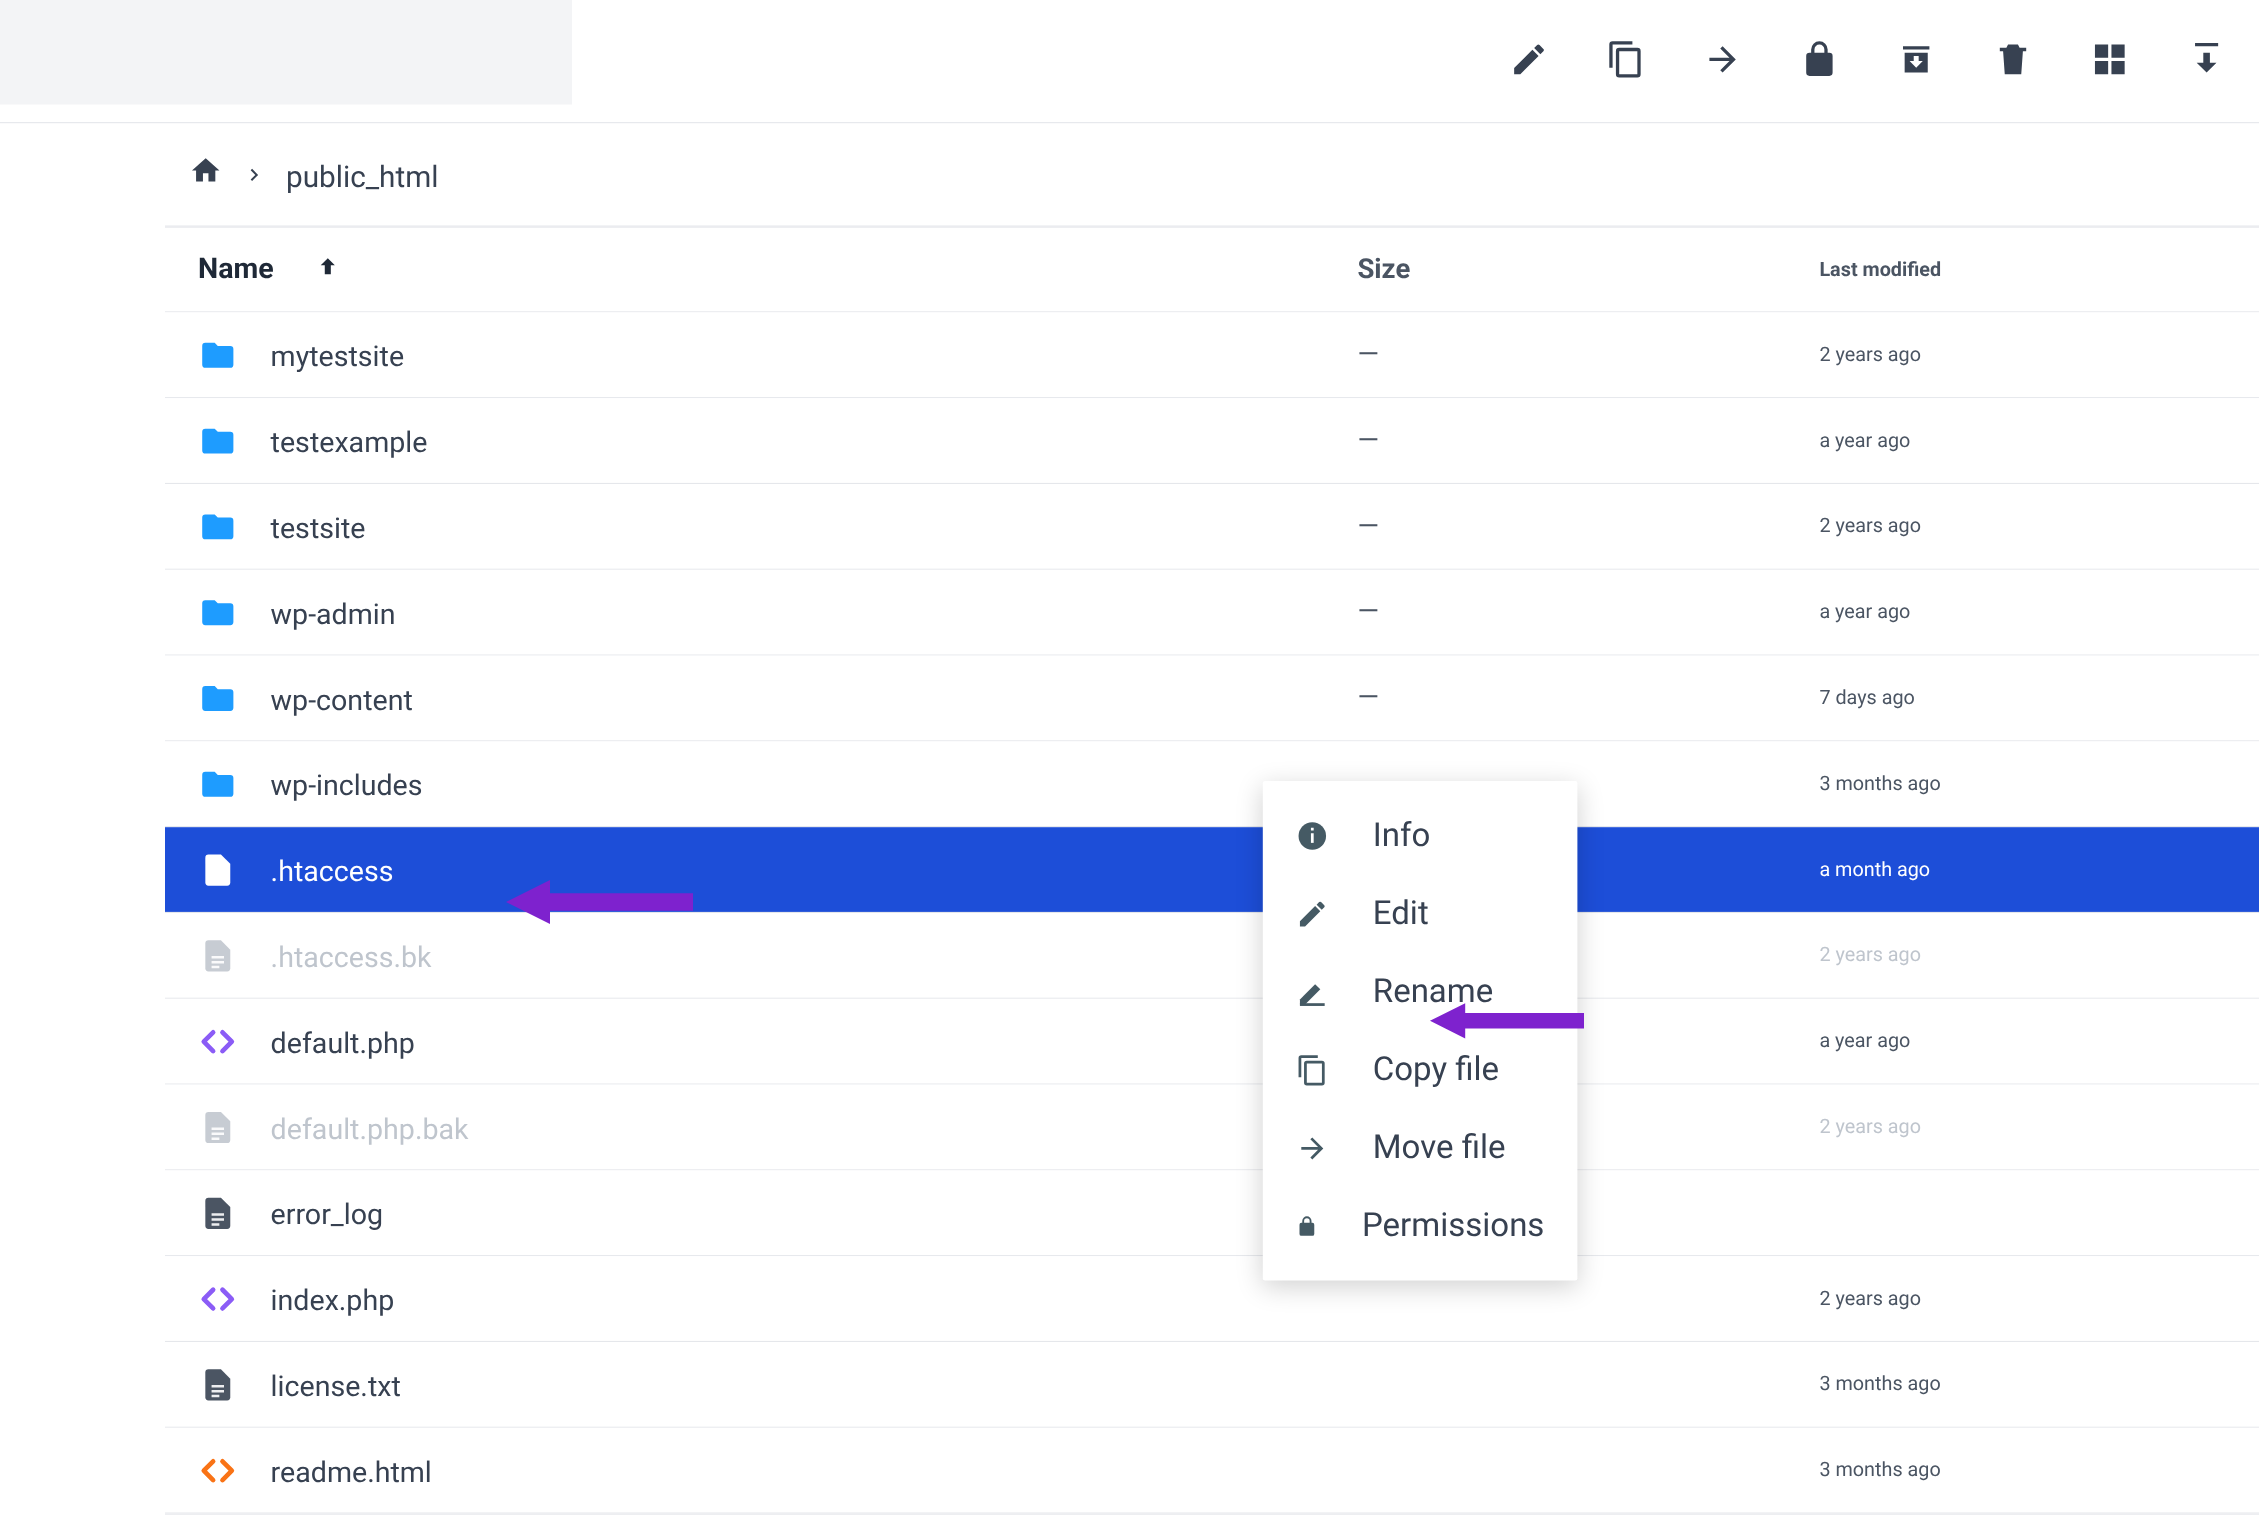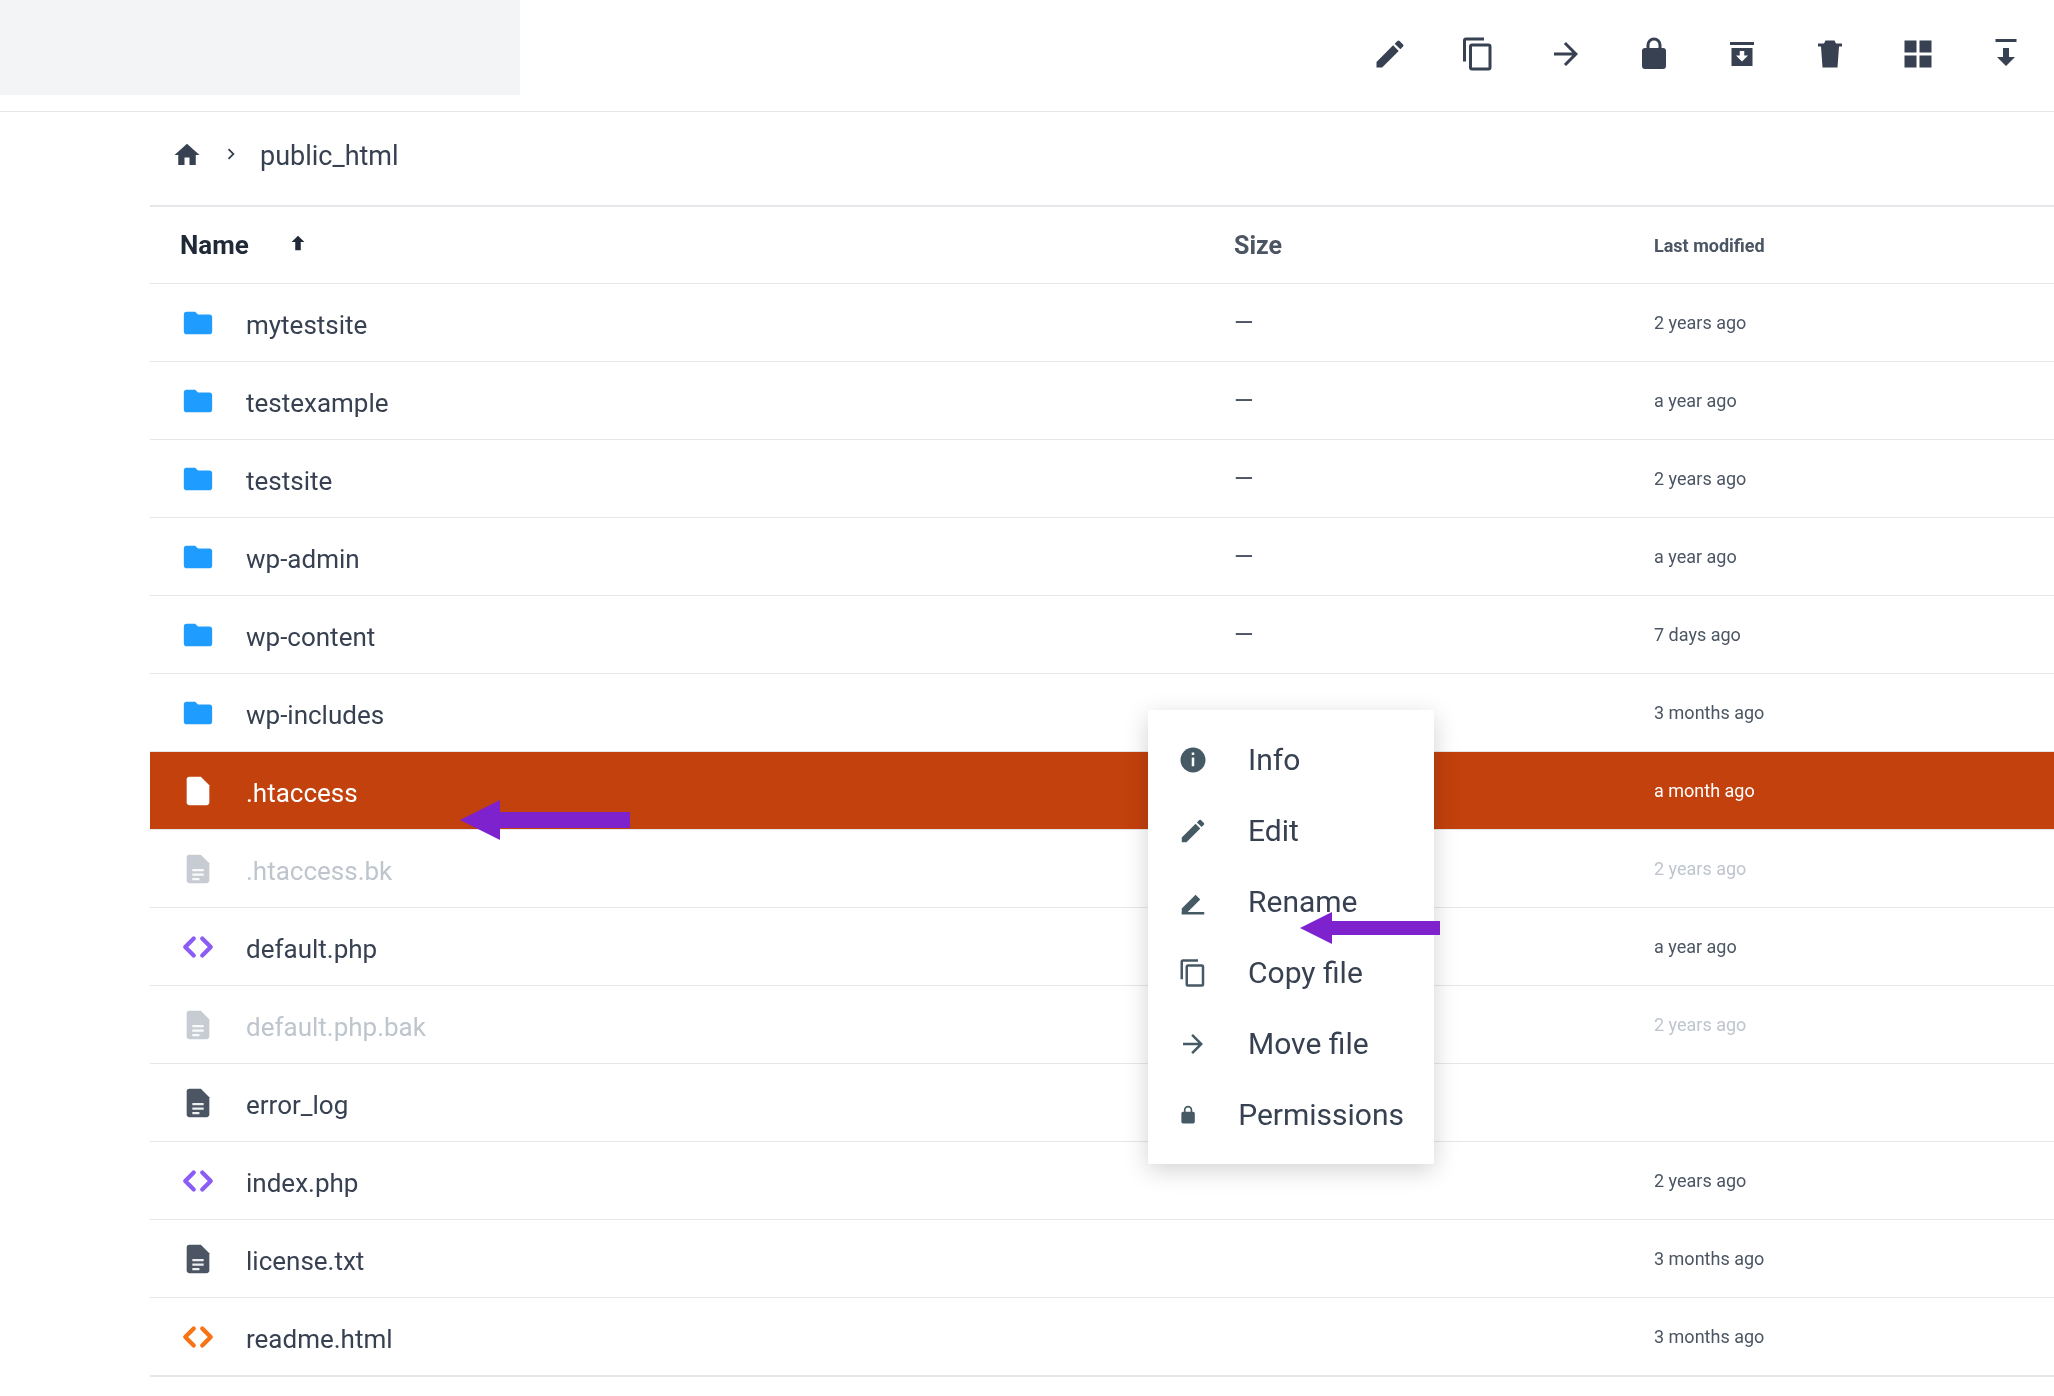--- a/index.html
+++ b/index.html
@@ -2,27 +2,27 @@
 <html><head>
 <meta charset="utf-8">
 <style>
 html,body{margin:0;padding:0;font-family:-apple-system,BlinkMacSystemFont,"Segoe UI",Roboto,Arial,sans-serif;color:#374151;background:#fff;font-size:16px}
 *{box-sizing:border-box}
 .page{width:2054px;height:1396px;position:relative;overflow:hidden;transform-origin:top left}
 .searchstub{position:absolute;left:0;top:0;width:520px;height:95px;background:#f3f4f6}
 .toolbar{position:absolute;left:0;top:0;right:0;height:112px;border-bottom:1px solid #e5e7eb;display:flex;align-items:center;justify-content:flex-end;padding-right:30px;gap:52px}
 .toolbar svg{width:36px;height:36px;fill:#374151}
 .content{position:absolute;left:150px;right:0;top:112px;bottom:0}
-.breadcrumb{display:flex;align-items:flex-start;gap:18px;padding:28px 22px 28px 22px;font-size:27px;color:#374151}
+.breadcrumb{display:flex;align-items:flex-end;gap:18px;padding:28px 22px 28px 22px;font-size:27px;color:#374151}
 .breadcrumb svg{width:30px;height:30px;fill:#374151}
 .tablewrap{border:1px solid #e5e7eb;border-left:none;border-right:none}
 .headrow,.row{display:flex;align-items:center;height:78px;border-bottom:1px solid #e5e7eb;padding-left:30px}
 .headrow{font-weight:700;font-size:26px;color:#1f2937;border-top:1px solid #e5e7eb}
 .row{font-size:26px;background:#fff;position:relative}
-.row.sel{background:#c2410c;color:#fff}
+.row.sel{background:#1d4ed8;color:#fff}
 .row.sel .iconcell svg{fill:#fff}
 .row.muted{color:#bfc5cd}
 .row.muted .iconcell svg{fill:#c7ccd3}
 .col-name{flex:1;display:flex;align-items:flex-end;gap:30px}
 .col-size{width:420px;color:#4b5563;font-size:25px}
 .row.sel .col-size{color:#fff}
 .col-mod{width:400px;color:#4b5563;font-size:18px}
 .row.sel .col-mod{color:#fff}
 .row.muted .col-size,.row.muted .col-mod{color:#bfc5cd}
 .iconcell{width:36px;display:flex;justify-content:center}

